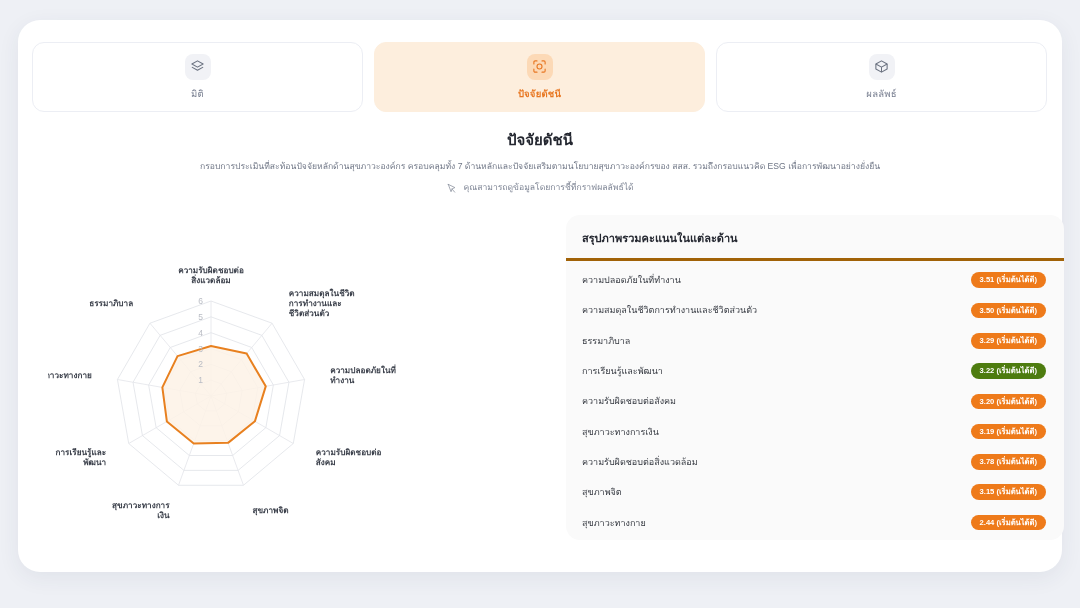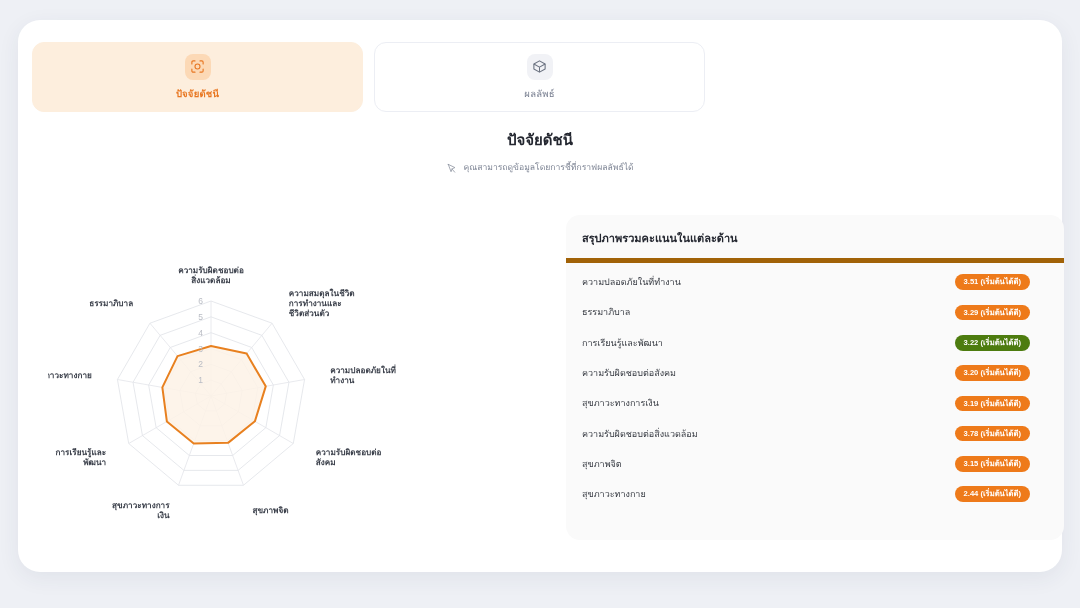--- a/index.html
+++ b/index.html
@@ -135,24 +135,24 @@
     background: #fafafa;
     border-radius: 14px;
     box-sizing: border-box;
     overflow: hidden;
   }
   .summary-title {
     font-size: 11px;
     font-weight: bold;
     color: #23262f;
     padding: 14px 16px 11px 16px;
-    border-bottom: 5px solid #a16207;
+    border-bottom: 3px solid #a16207;
   }
   .summary-list {
-    padding: 4px 16px 0 0;
+    padding: 4px 0 0 0;
   }
   .summary-row {
     display: flex;
     align-items: center;
     justify-content: space-between;
     padding: 0 18px 0 16px;
     height: 30.3px;
   }
   .row-label {
     font-size: 9px;
@@ -182,20 +182,29 @@
     fill: #b9bcc4;
   }
 </style>
 </head>
 <body>
 
 <div class="page-card">
 
   <div class="tabs">
 
+    <div class="tab t1">
+      <span class="tab-icon">
+        <svg width="15" height="15" viewBox="0 0 24 24" fill="none" stroke="#6b7280" stroke-width="1.7" stroke-linejoin="round">
+          <polygon points="12,3 21,8 12,13 3,8"></polygon>
+          <polyline points="3,13 12,18 21,13"></polyline>
+        </svg>
+      </span>
+      <span class="tab-label">มิติ</span>
+    </div>
 
     <div class="tab t2 active">
       <span class="tab-icon">
         <svg width="15" height="15" viewBox="0 0 24 24" fill="none" stroke="#e87722" stroke-width="1.8" stroke-linecap="round">
           <circle cx="12" cy="12" r="4"></circle>
           <path d="M3 8V5a2 2 0 0 1 2-2h3"></path>
           <path d="M16 3h3a2 2 0 0 1 2 2v3"></path>
           <path d="M21 16v3a2 2 0 0 1-2 2h-3"></path>
           <path d="M8 21H5a2 2 0 0 1-2-2v-3"></path>
         </svg>
@@ -210,20 +219,21 @@
           <polyline points="3,8 12,13 21,8"></polyline>
           <line x1="12" y1="13" x2="12" y2="21"></line>
         </svg>
       </span>
       <span class="tab-label">ผลลัพธ์</span>
     </div>
   </div>
 
   <div class="heading">
     <div class="page-title">ปัจจัยดัชนี</div>
+    <div class="page-desc">กรอบการประเมินที่สะท้อนปัจจัยหลักด้านสุขภาวะองค์กร ครอบคลุมทั้ง 7 ด้านหลักและปัจจัยเสริมตามนโยบายสุขภาวะองค์กรของ สสส. รวมถึงกรอบแนวคิด ESG เพื่อการพัฒนาอย่างยั่งยืน</div>
     <div class="hint-row">
       <span>
         <svg width="11" height="11" viewBox="0 0 24 24" fill="none" stroke="#8b919f" stroke-width="1.7" stroke-linecap="round" stroke-linejoin="round">
           <path d="M5 3l6 16 2.2-6.2L19.4 10 5 3z"></path>
           <line x1="13" y1="13" x2="19" y2="20"></line>
         </svg>
       </span>
       <span class="hint-text">คุณสามารถดูข้อมูลโดยการชี้ที่กราฟผลลัพธ์ได้</span>
     </div>
   </div>
@@ -269,20 +279,24 @@
     </div>
 
     <div class="summary">
       <div class="summary-title">สรุปภาพรวมคะแนนในแต่ละด้าน</div>
       <div class="summary-list" id="summary-list">
           <div class="summary-row">
             <span class="row-label">ความปลอดภัยในที่ทำงาน</span>
             <span class="row-badge" style="background: rgb(238, 122, 26);">3.51 (เริ่มต้นได้ดี)</span>
           </div>
           <div class="summary-row">
+            <span class="row-label">ความสมดุลในชีวิตการทำงานและชีวิตส่วนตัว</span>
+            <span class="row-badge" style="background: rgb(238, 122, 26);">3.50 (เริ่มต้นได้ดี)</span>
+          </div>
+          <div class="summary-row">
             <span class="row-label">ธรรมาภิบาล</span>
             <span class="row-badge" style="background: rgb(238, 122, 26);">3.29 (เริ่มต้นได้ดี)</span>
           </div>
           <div class="summary-row">
             <span class="row-label">การเรียนรู้และพัฒนา</span>
             <span class="row-badge" style="background: #4d7c0f;">3.22 (เริ่มต้นได้ดี)</span>
           </div>
           <div class="summary-row">
             <span class="row-label">ความรับผิดชอบต่อสังคม</span>
             <span class="row-badge" style="background: rgb(238, 122, 26);">3.20 (เริ่มต้นได้ดี)</span>

